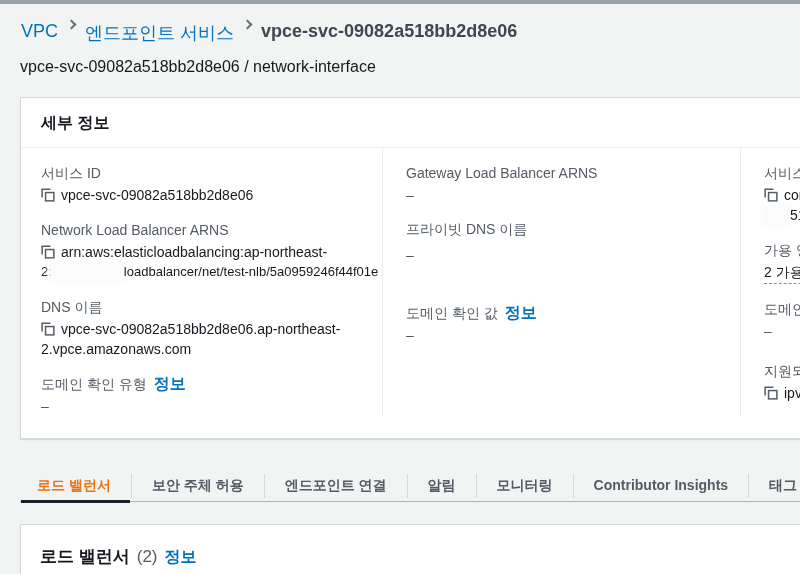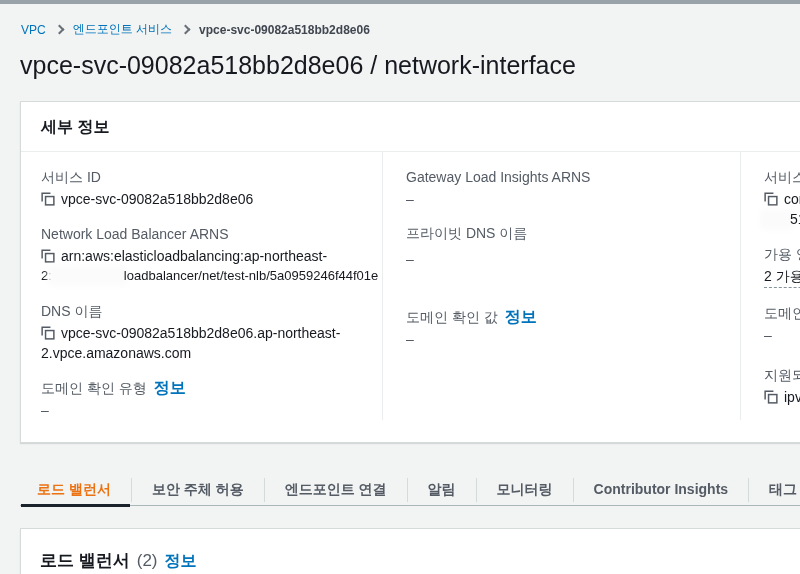--- a/index.html
+++ b/index.html
@@ -4,26 +4,26 @@
 <style>
   * { margin:0; padding:0; box-sizing:border-box; }
   html,body { width:800px; height:574px; overflow:hidden; }
   body {
     font-family:"Liberation Sans", sans-serif;
     background:#f2f3f3; color:#16191f; position:relative;
   }
   .topstrip { height:4px; background:#98a2a8; }
 
   
-  .breadcrumbs { display:flex; align-items:center; gap:9px; margin:17px 0 0 21px; font-size:12px; }
+  .breadcrumbs { display:flex; gap:9px; margin:17px 0 0 21px; font-size:18px; }
   .crumb-link { color:#0073bb; text-decoration:none; cursor:pointer; }
   .crumb-current { color:#414750; font-weight:700; }
   .crumb-sep { display:inline-block; width:7px; height:7px; border-top:2px solid #687078; border-right:2px solid #687078; transform:rotate(45deg); margin:0 1px; }
 
-  h1.page-title { margin:13px 0 0 20px; font-size:25px; font-weight:400; color:#16191f; }
+  h1.page-title { margin:13px 0 0 20px; font-size:16px; font-weight:400; color:#16191f; }
 
   .card { background:#ffffff; border:1px solid #d5dbdb; box-shadow:0 1px 1px 0 rgba(0,28,36,.12); width:1080px; margin-left:20px; }
   .details-card { margin-top:21px; }
   .card-header { font-size:16px; font-weight:700; color:#16191f; padding:15px 20px 13px; border-bottom:1px solid #eaeded; }
 
   .details-body { display:flex; padding-bottom:22px; }
   .dcol { padding-left:20px; }
   .dcol1 { width:362px; border-right:1px solid #eaeded; padding-right:14px; }
   .dcol2 { width:359px; border-right:1px solid #eaeded; padding-left:23px; }
   .dcol3 { width:359px; padding-left:23px; }
@@ -118,21 +118,21 @@
           <a class="info-link">정보</a>
         </div>
         <div class="fvalue">
             <span class="dash">–</span>
           </div>
       </div>
     </div>
 
     <div class="dcol dcol2">
       <div class="field">
-        <div class="flabel">Gateway Load Insights ARNS</div>
+        <div class="flabel">Gateway Load Balancer ARNS</div>
         <div class="fvalue">
             <span class="dash">–</span>
           </div>
       </div>
       <div class="field" style="margin-top:14px">
         <div class="flabel">프라이빗 DNS 이름</div>
         <div class="fvalue" style="margin-top:6px">
             <span class="dash">–</span>
           </div>
       </div>

